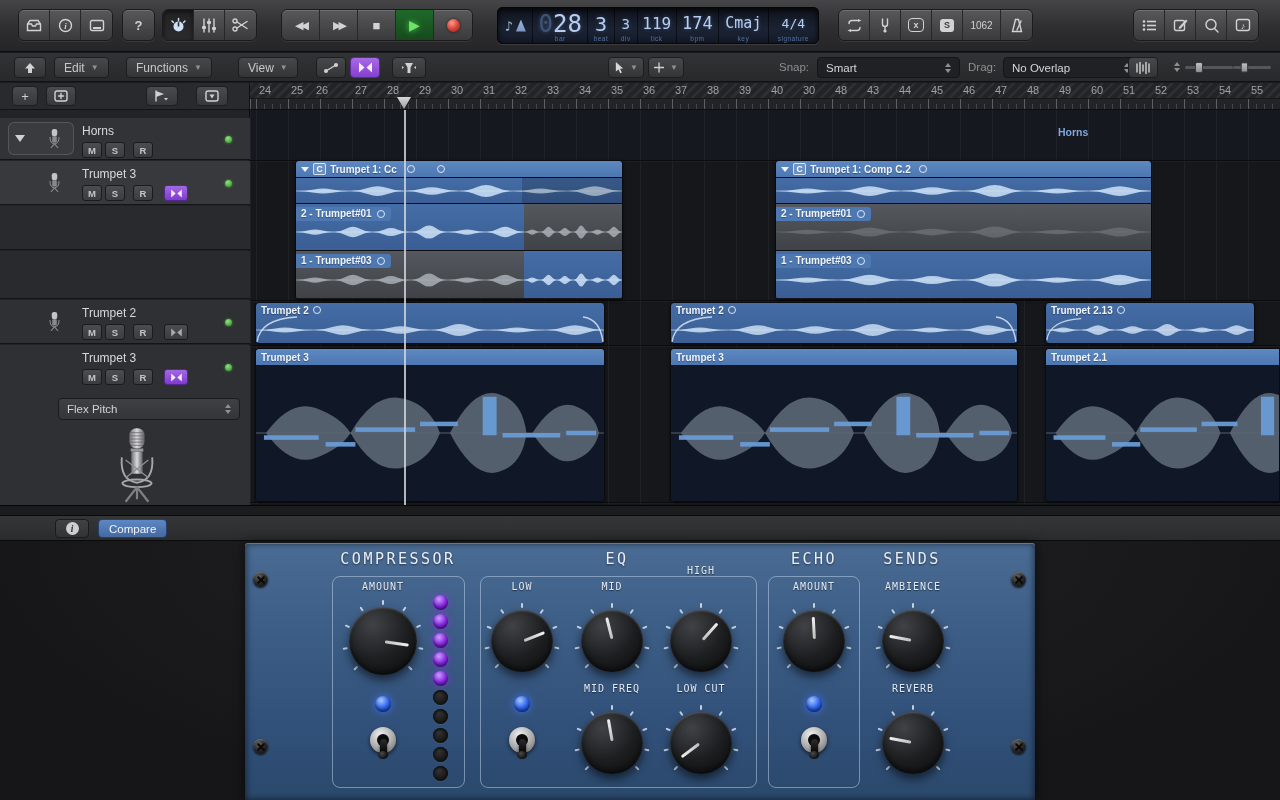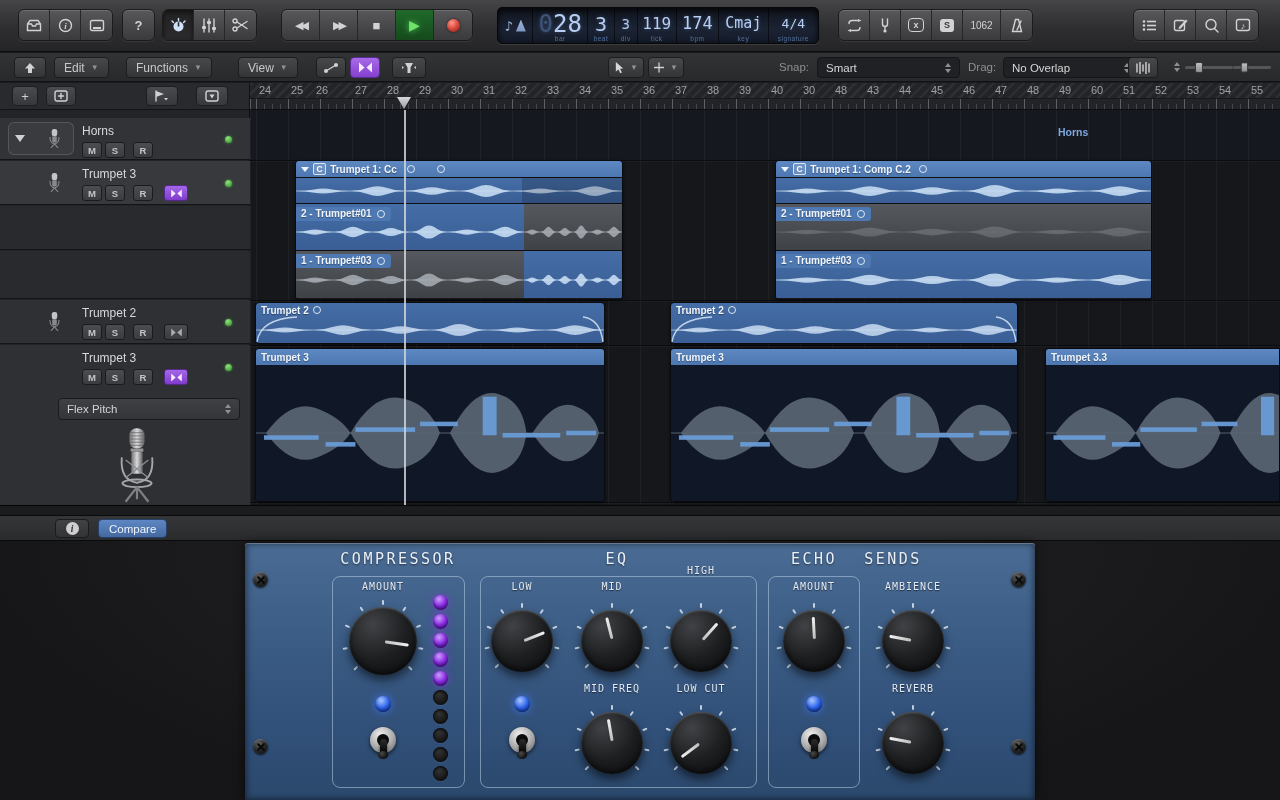--- a/index.html
+++ b/index.html
@@ -813,20 +813,32 @@
       <svg class="wave" style="top:14px; height:26px" viewBox="0 0 360 32" preserveAspectRatio="none">
           <use href="#wave-thin" fill="rgba(210,228,248,.8)"></use>
         </svg>
       <svg style="position:absolute; left:0; top:12px" width="42" height="28" viewBox="0 0 42 28">
           <path d="M1,27 Q4,4 41,2" stroke="rgba(225,238,250,.8)" fill="none" stroke-width="1.5"></path>
         </svg>
       <svg style="position:absolute; right:0; top:12px" width="22" height="28" viewBox="0 0 22 28">
           <path d="M21,27 Q18,4 1,2" stroke="rgba(225,238,250,.8)" fill="none" stroke-width="1.5"></path>
         </svg>
     </div>
+    <div class="region blue-bg" style="left:795px; top:192px; width:210px; height:42px">
+      <div class="rg-head" style="background:none; height:14px">
+        <span class="rg-title">Trumpet 2.13</span>
+        <span class="circ"></span>
+      </div>
+      <svg class="wave" style="top:14px; height:26px" viewBox="0 0 360 32" preserveAspectRatio="none">
+          <use href="#wave-thin" fill="rgba(210,228,248,.8)"></use>
+        </svg>
+      <svg style="position:absolute; left:0; top:12px" width="36" height="28" viewBox="0 0 42 28">
+          <path d="M1,27 Q4,4 41,2" stroke="rgba(225,238,250,.8)" fill="none" stroke-width="1.5"></path>
+        </svg>
+    </div>
 
     <div class="region" style="left:5px; top:238px; width:350px; height:154px">
       <div class="rg-head" style="height:16px">
         <span class="rg-title">Trumpet 3</span>
       </div>
       <div class="t3-body">
         <svg class="wave" style="top:0; height:136px" viewBox="0 0 350 120" preserveAspectRatio="none">
           <use href="#wave-blob" fill="rgba(92,103,118,.9)"></use>
           <use href="#pitch-bars" fill="rgba(105,155,214,.95)"></use>
         </svg>
@@ -838,21 +850,21 @@
       </div>
       <div class="t3-body">
         <svg class="wave" style="top:0; height:136px" viewBox="0 0 350 120" preserveAspectRatio="none">
           <use href="#wave-blob" fill="rgba(92,103,118,.9)"></use>
           <use href="#pitch-bars" fill="rgba(105,155,214,.95)"></use>
         </svg>
       </div>
     </div>
     <div class="region" style="left:795px; top:238px; width:235px; height:154px; border-radius:4px 0 0 4px">
       <div class="rg-head" style="height:16px">
-        <span class="rg-title">Trumpet 3.3</span>
+        <span class="rg-title">Trumpet 2.1</span>
       </div>
       <div class="t3-body">
         <svg class="wave" style="top:0; height:136px; width:330px" viewBox="0 0 350 120" preserveAspectRatio="none">
           <use href="#wave-blob" fill="rgba(92,103,118,.9)"></use>
           <use href="#pitch-bars" fill="rgba(105,155,214,.95)"></use>
         </svg>
       </div>
     </div>
 
     <div id="playhead"></div>
@@ -1022,21 +1034,21 @@
           </div>
         </div>
       <span class="blue-led" style="left:561px; top:153px"></span>
       <div class="toggle" style="left:554px; top:178px">
         <span class="t-base"></span>
           <span class="t-hole"></span>
           <span class="t-lever"></span>
           <span class="t-tip"></span>
       </div>
 
-      <span class="pf-title" style="left:648px">SENDS</span>
+      <span class="pf-title" style="left:667px">SENDS</span>
       <span class="pf-label" style="left:668px; top:38px">AMBIENCE</span>
       <div class="knob" style="left:637px; top:67px">
           <div class="ktick" style="transform: rotate(-135deg);"></div>
           <div class="ktick" style="transform: rotate(-101.25deg);"></div>
           <div class="ktick" style="transform: rotate(-67.5deg);"></div>
           <div class="ktick" style="transform: rotate(-33.75deg);"></div>
           <div class="ktick" style="transform: rotate(0deg);"></div>
           <div class="ktick" style="transform: rotate(33.75deg);"></div>
           <div class="ktick" style="transform: rotate(67.5deg);"></div>
           <div class="ktick" style="transform: rotate(101.25deg);"></div>

